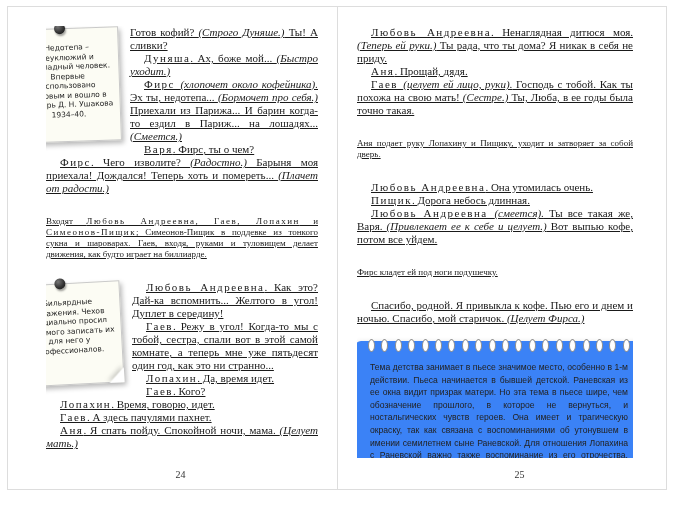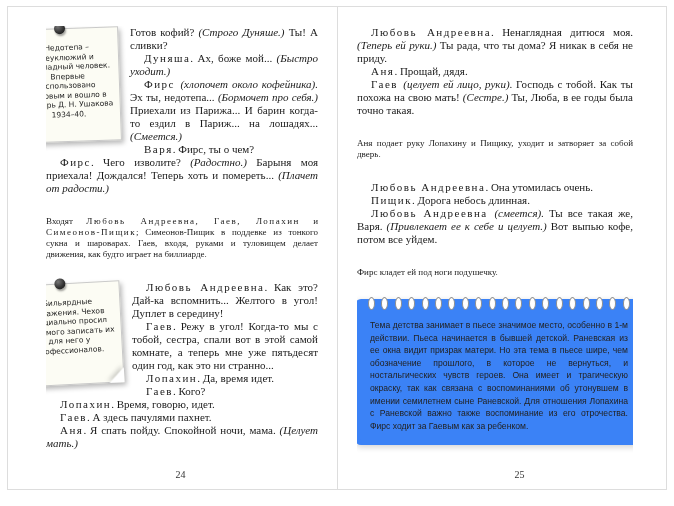--- a/index.html
+++ b/index.html
@@ -3,21 +3,21 @@
 <meta charset="utf-8">
 <style>
   html,body{margin:0;padding:0;background:#fff;}
   .spread{position:relative;width:674px;height:506px;background:#fff;overflow:hidden;
           font-family:"Liberation Serif",serif;color:var(--ink,#1a1a1a);}
   .frame{position:absolute;left:7px;top:6px;right:7px;bottom:16px;border:1px solid #ddd;}
   .spine{position:absolute;left:337px;top:6px;bottom:16px;width:1px;background:#ddd;}
   .page{position:absolute;top:26px;height:432px;overflow:hidden;font-size:11px;line-height:13px;}
   .page.left{left:46px;width:272px;}
   .page.right{left:357px;width:276px;}
-  .para{text-align:justify;text-indent:14px;margin:0;}
+  .para{text-align:justify;text-indent:14px;margin:0;text-decoration:underline;}
   .para.noindent{text-indent:0;}
   .para.stage{font-size:9px;line-height:11px;margin:21px 0;text-indent:0;}
   .name{letter-spacing:1.5px;}
   .i{font-style:italic;}
   
   .sticky{position:relative;float:left;background:var(--note,#fcfcf4);border:1px solid #c9c9c9;
           box-shadow:2px 3px 5px rgba(0,0,0,.28);padding:14px 6px 6px 6px;box-sizing:border-box;
           font-family:"DejaVu Sans",sans-serif;font-size:7.5px;line-height:9.5px;text-align:center;color:#222;}
   .note1{width:104px;height:114px;margin:2px 10px 8px -30px;transform:rotate(-2deg);}
   .note2{width:106px;height:102px;margin:2px 10px 8px -30px;transform:rotate(-3deg);}
@@ -78,20 +78,21 @@
   <div class="page right">
     <div>
         <div class="para dialogue"><span class="name">Любовь Андреевна</span><span class="n">. Ненаглядная дитюся моя. </span><span class="i">(Теперь ей руки.)</span><span class="n"> Ты рада, что ты дома? Я никак в себя не приду.</span></div>
         <div class="para dialogue"><span class="name">Аня</span><span class="n">. Прощай, дядя.</span></div>
         <div class="para dialogue"><span class="name">Гаев </span><span class="i">(целует ей лицо, руки).</span><span class="n"> Господь с тобой. Как ты похожа на свою мать! </span><span class="i">(Сестре.)</span><span class="n"> Ты, Люба, в ее годы была точно такая.</span></div>
         <div class="para stage"><span class="n">Аня подает руку Лопахину и Пищику, уходит и затворяет за собой дверь.</span></div>
         <div class="para dialogue"><span class="name">Любовь Андреевна</span><span class="n">. Она утомилась очень.</span></div>
         <div class="para dialogue"><span class="name">Пищик</span><span class="n">. Дорога небось длинная.</span></div>
         <div class="para dialogue"><span class="name">Любовь Андреевна </span><span class="i">(смеется).</span><span class="n"> Ты все такая же, Варя. </span><span class="i">(Привлекает ее к себе и целует.)</span><span class="n"> Вот выпью кофе, потом все уйдем.</span></div>
         <div class="para stage"><span class="n">Фирс кладет ей под ноги подушечку.</span></div>
+        <div class="para dialogue"><span class="n">Спасибо, родной. Я привыкла к кофе. Пью его и днем и ночью. Спасибо, мой старичок. </span><span class="i">(Целует Фирса.)</span></div>
       </div>
 
     <div class="notebook">
       <div class="spiral">
           <span class="ring"></span>
           <span class="ring"></span>
           <span class="ring"></span>
           <span class="ring"></span>
           <span class="ring"></span>
           <span class="ring"></span>

